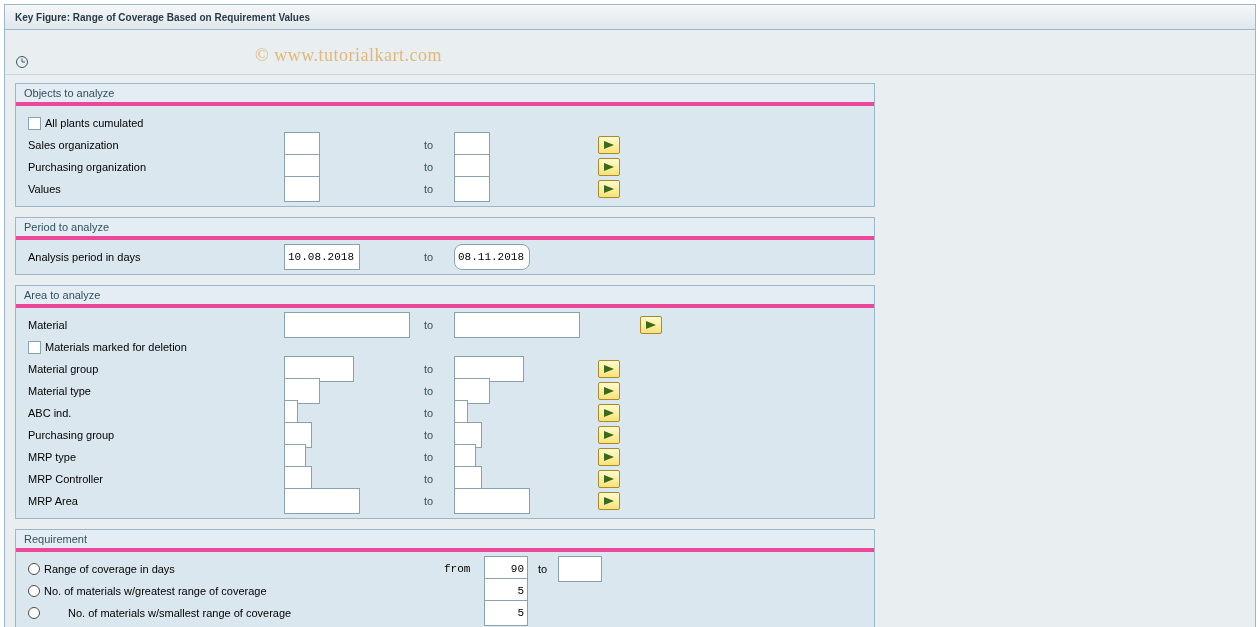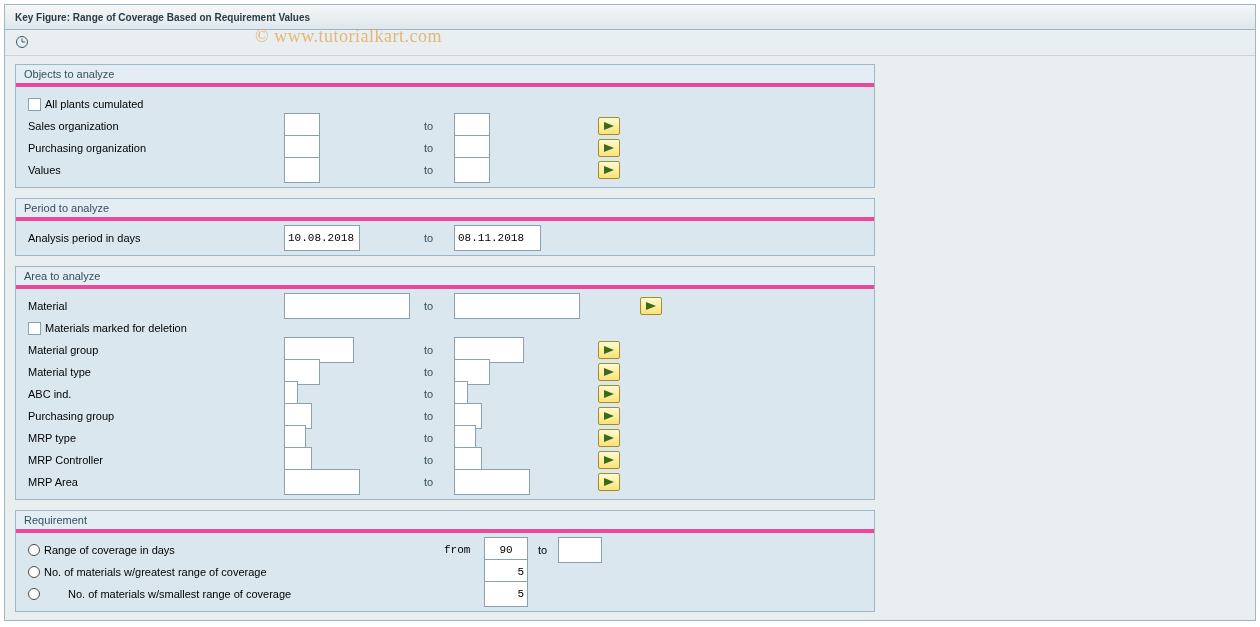--- a/index.html
+++ b/index.html
@@ -22,23 +22,24 @@
   }
   .titlebar-title {
     font-weight: bold;
     font-size: 10px;
     color: #2a3a45;
   }
   .toolbar {
     padding: 2px 6px;
     border-bottom: 1px solid #c8d4dc;
     display: flex;
-    align-items: flex-start;
+    align-items: flex-end;
     position: relative;
     height: 26px;
+    margin-top: 19px;
   }
   .exec-btn {
     width: 22px; height: 20px;
     display: flex; align-items: center; justify-content: center;
     border: 1px solid transparent;
     cursor: pointer;
   }
   .watermark {
     position: absolute;
     left: 250px;
@@ -236,21 +237,21 @@
       <div class="group-body">
         <div class="row">
           <div class="col-label">
               <span>Analysis period in days</span>
             </div>
           <div class="col-from">
               <input type="text" style="width: 76px;" value="10.08.2018">
             </div>
           <div class="col-to-label"><span>to</span></div>
           <div class="col-to">
-              <input type="text" style="width: 87px;" value="08.11.2018">
+              <input type="text" style="width: 76px; border-radius: 8px;" value="08.11.2018">
             </div>
         </div>
       </div>
     </div>
 
     <div class="group">
       <div class="group-title">Area to analyze</div>
       <div class="group-body">
         <div class="row">
           <div class="col-label">
@@ -415,21 +416,21 @@
 
     <div class="group" style="margin-bottom:0;">
       <div class="group-title">Requirement</div>
       <div class="group-body">
         <div class="row">
           <div class="col-label" style="width:420px;">
             <span class="radio"></span>
             <span>Range of coverage in days</span>
           </div>
           <div style="width:40px; font-family:'Courier New',monospace;">from</div>
-          <input type="text" style="width: 44px; text-align: center;" value="90">
+          <input type="text" style="width: 44px; text-align: right;" value="90">
           <div style="width:30px; padding-left:10px;"><span>to</span></div>
           <input type="text" style="width: 44px;">
         </div>
         <div class="row">
           <div class="col-label" style="width:460px;">
             <span class="radio"></span>
             <span>No. of materials w/greatest range of coverage</span>
           </div>
           <input type="text" style="width: 44px; text-align: right;" value="5">
         </div>

